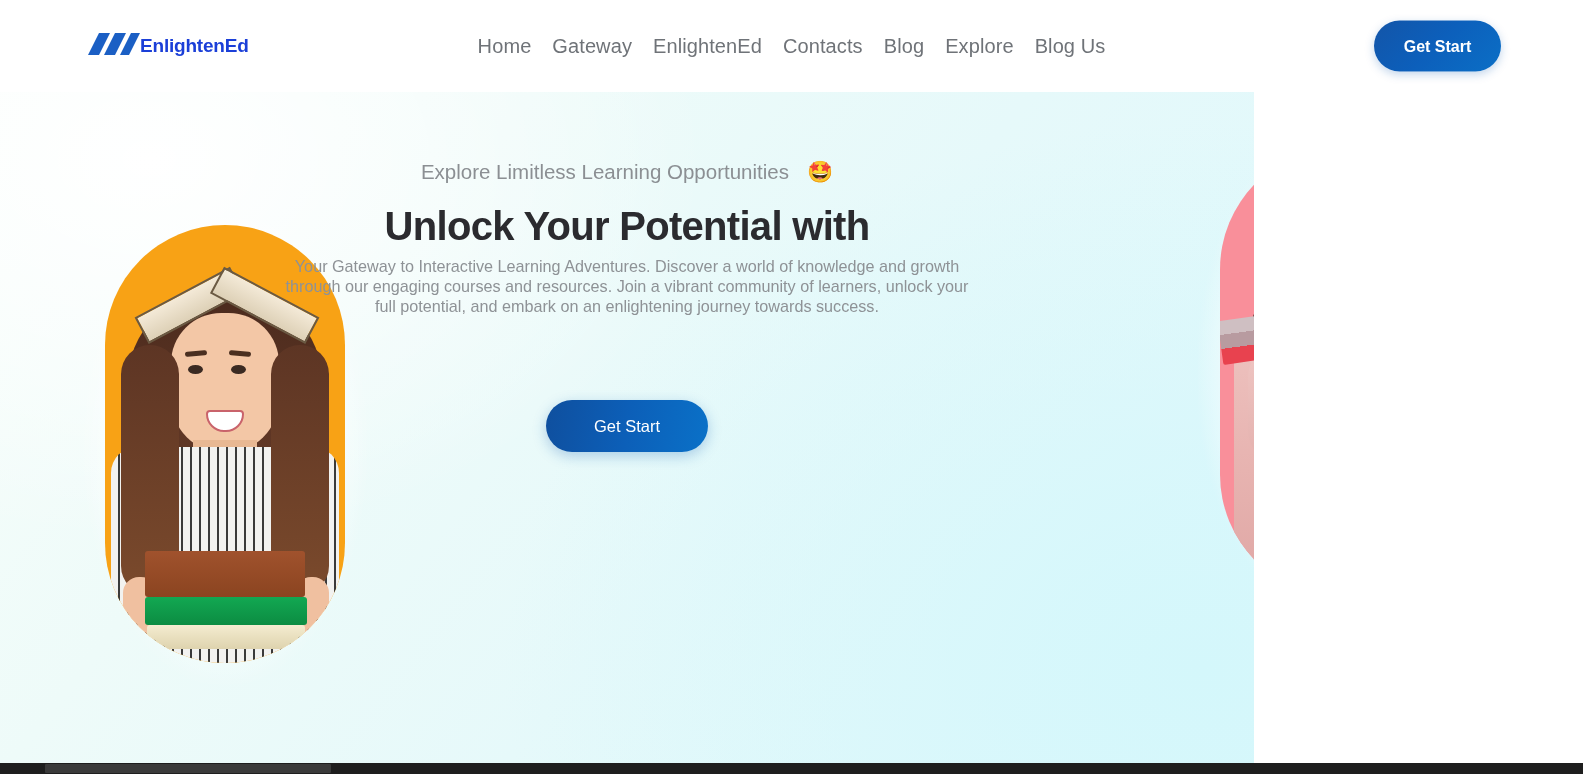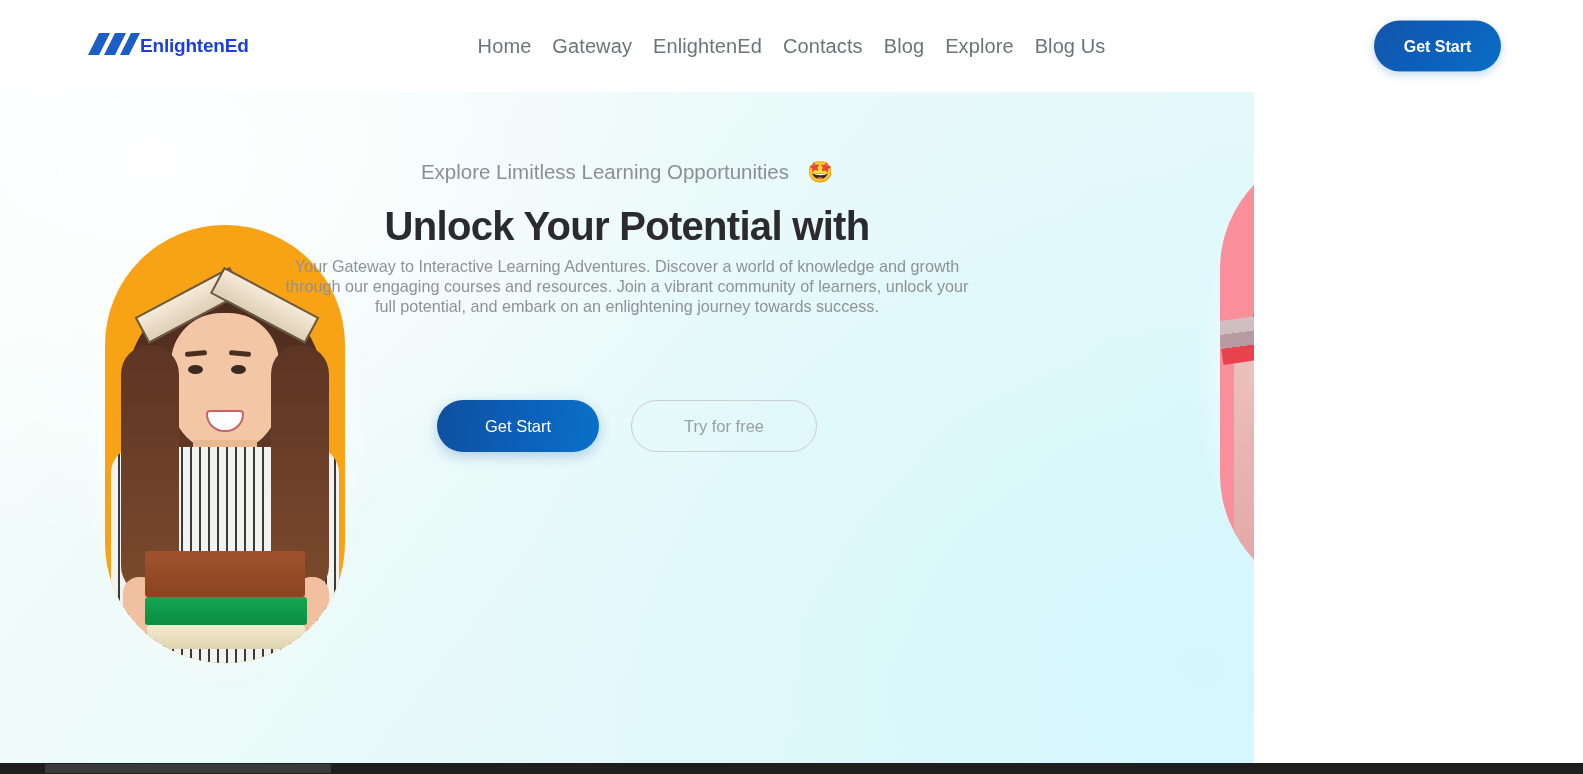--- a/index.html
+++ b/index.html
@@ -327,20 +327,19 @@
     </div>
 
     <h1 class="headline">
       <span>Unlock Your Potential with</span><br>
     </h1>
 
     <p class="subtext">Your Gateway to Interactive Learning Adventures. Discover a world of knowledge and growth through our engaging courses and resources. Join a vibrant community of learners, unlock your full potential, and embark on an enlightening journey towards success.</p>
 
     <div class="cta-row">
       <button class="btn-primary">Get Start</button>
-      <button class="btn-secondary">Try for free</button>
     </div>
   </div>
 </div>
 
 <div class="scrollbar">
   <div class="scrollbar-thumb"></div>
 </div>
 
 </body></html>

